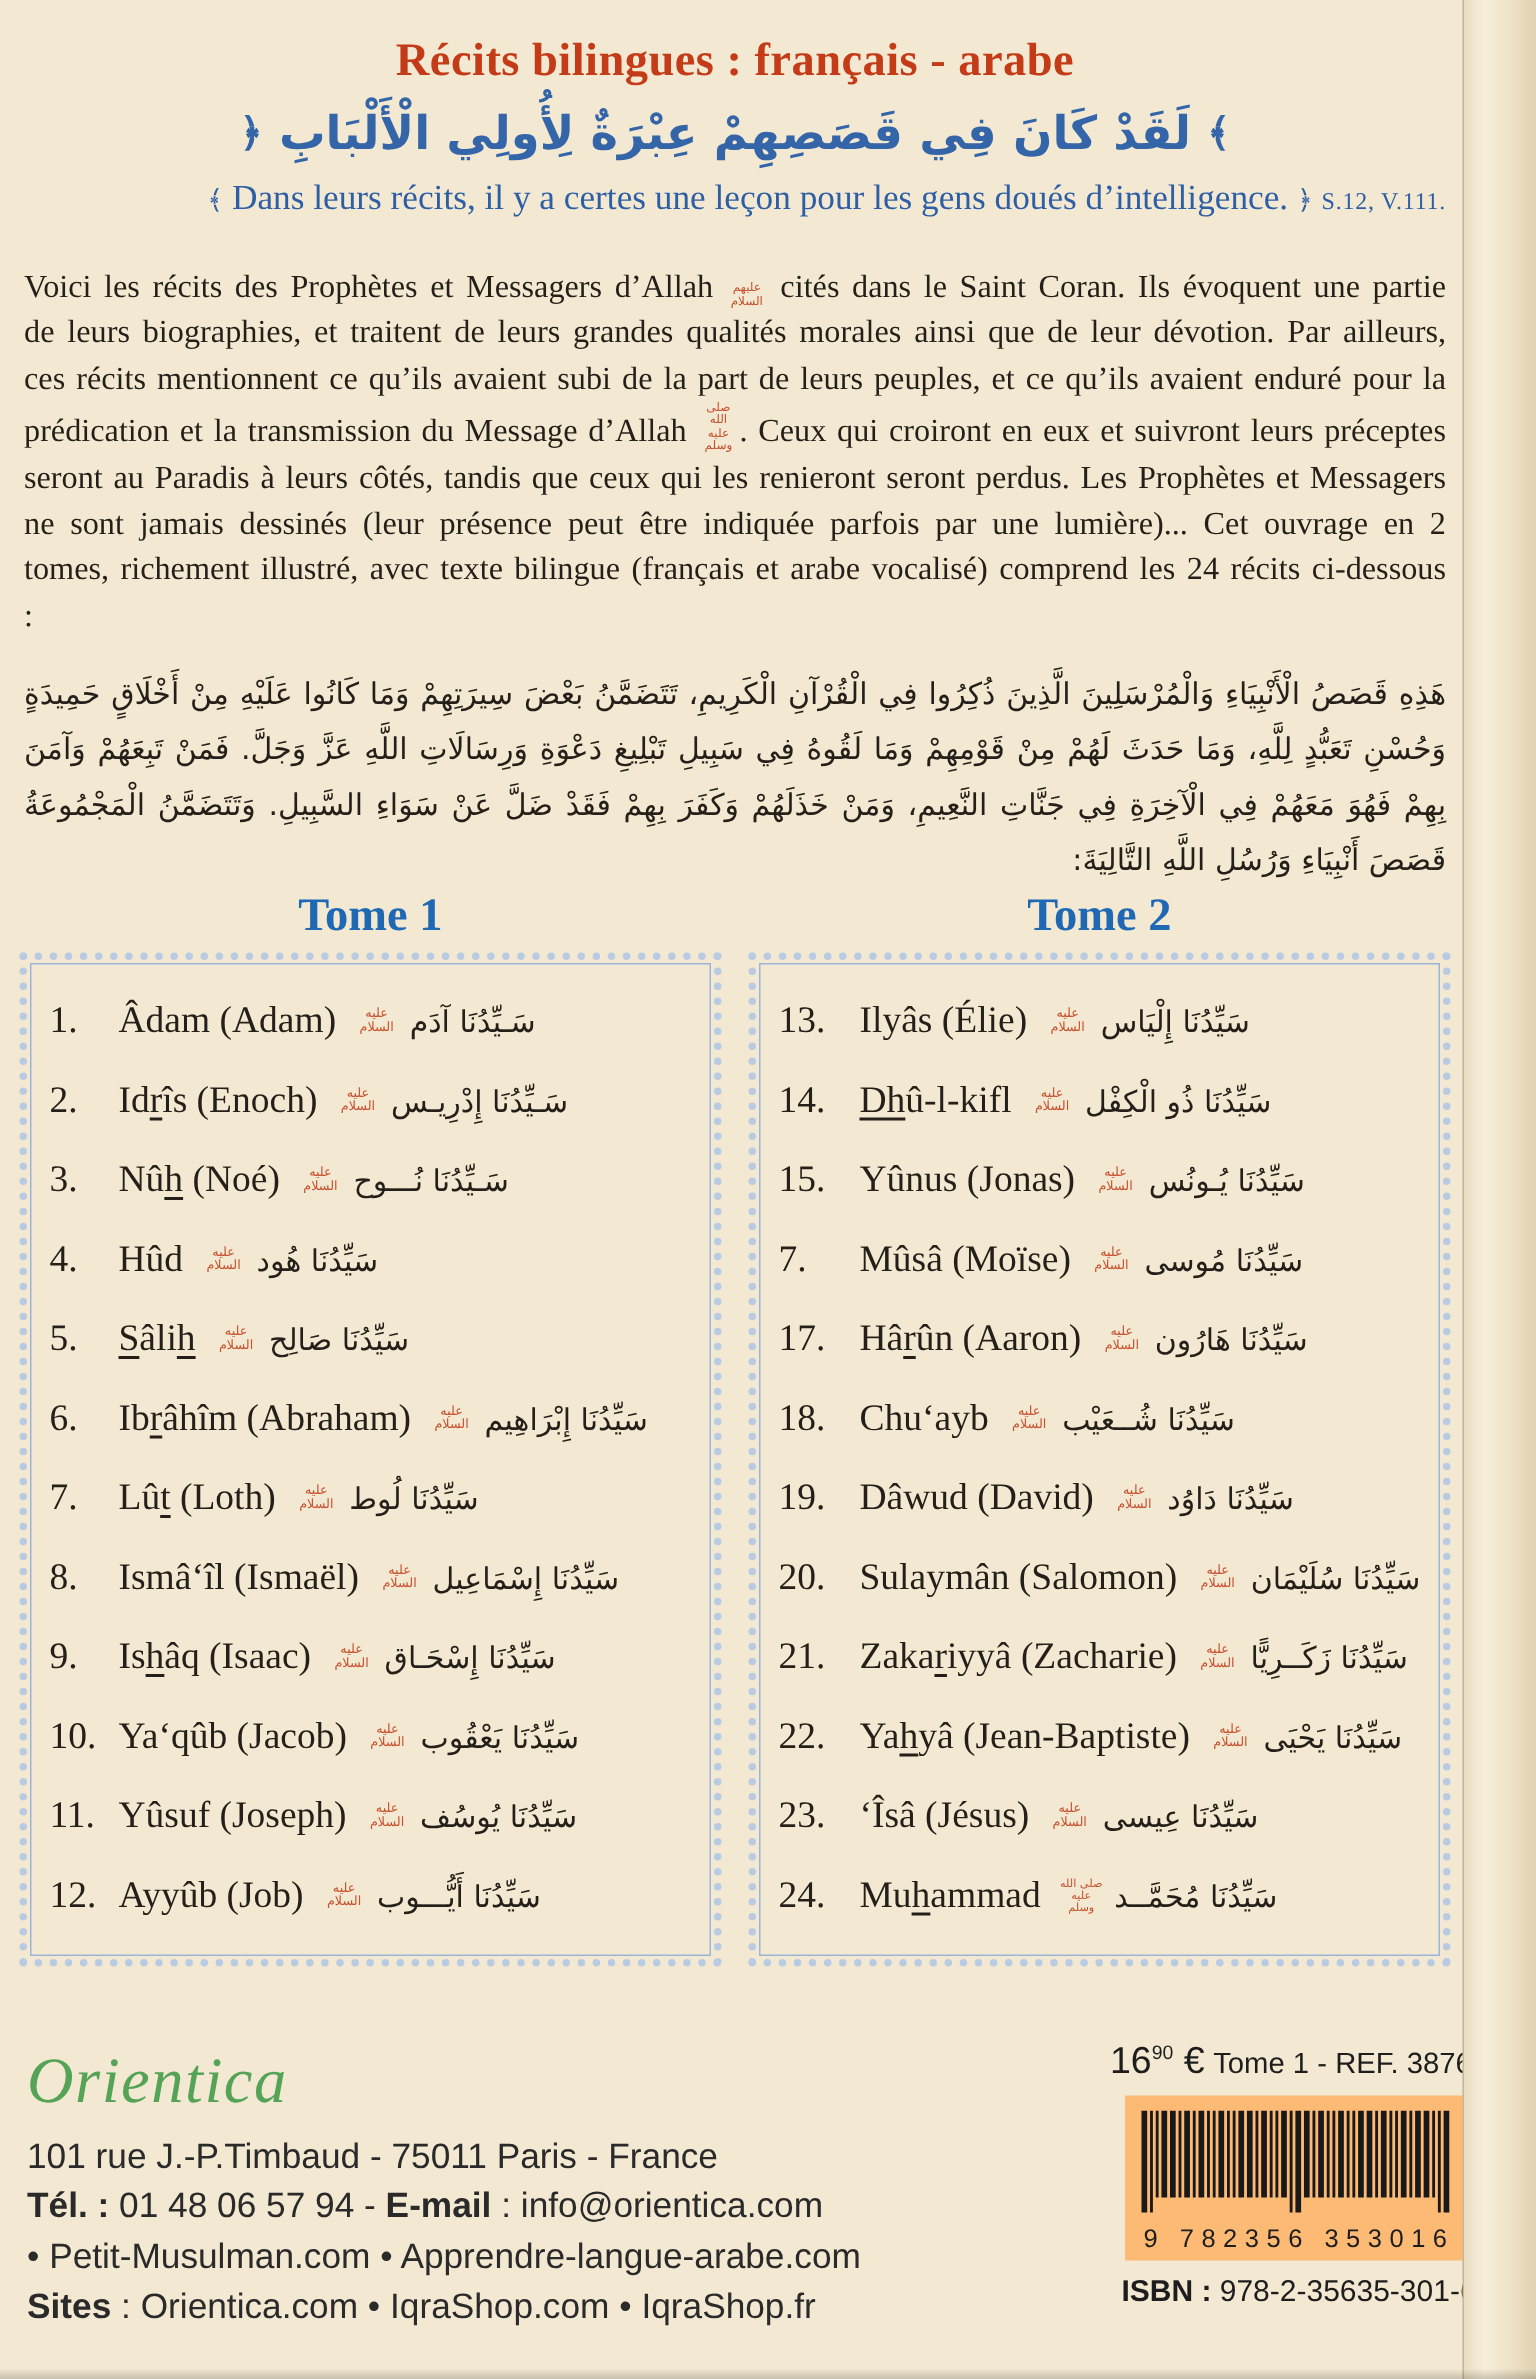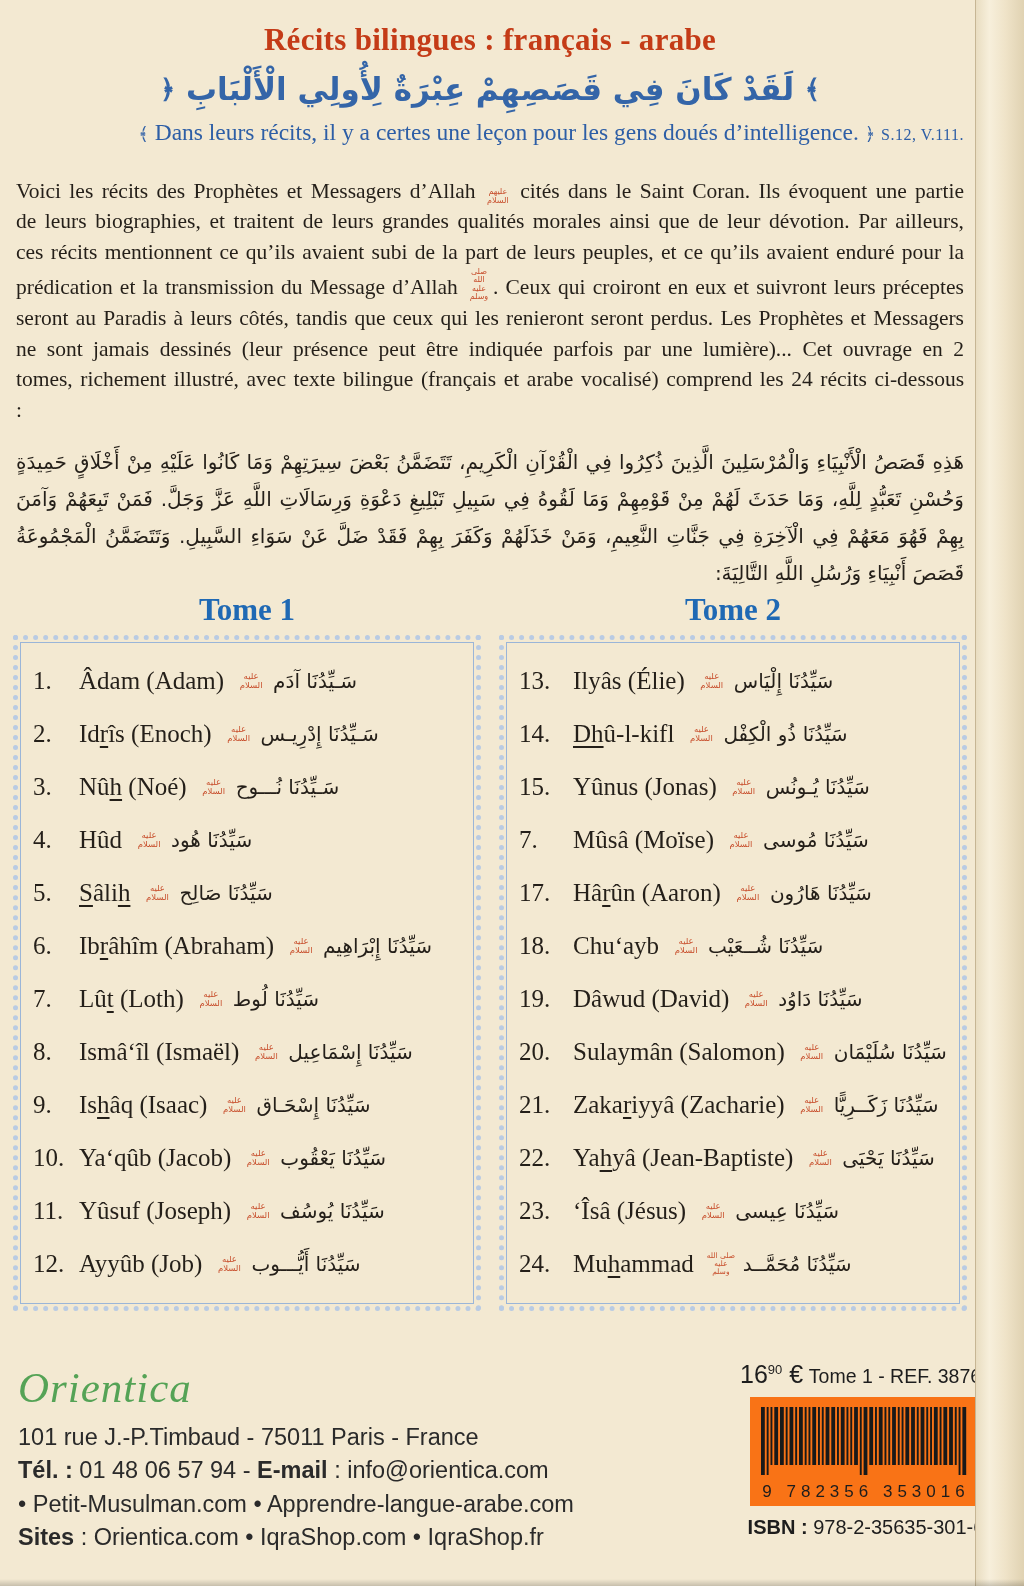--- a/index.html
+++ b/index.html
@@ -95,21 +95,21 @@
   .b{font-weight:bold;}
 
   .footer-right{
     position:absolute;top:1360px;right:30px;width:256px;text-align:center;
     font-family:"Liberation Sans",sans-serif;color:#1d1d1d;
   }
   .price-row{display:flex;justify-content:space-between;align-items:baseline;padding:0 2px;}
   .price{font-size:25px;}
   .price sup{font-size:13px;}
   .ref{font-size:19.5px;}
-  .barcode-box{background:#f97316;display:inline-block;padding:10px 10px 4px;margin-top:8px;}
+  .barcode-box{background:#fdba74;display:inline-block;padding:10px 10px 4px;margin-top:8px;}
   .bc-digits{font-size:17px;letter-spacing:5px;margin-top:1px;white-space:nowrap;}
   .isbn{font-size:20px;margin-top:10px;white-space:nowrap;}
 </style>
 </head>
 <body>
 
 <div class="content">
 
   <div class="title">Récits bilingues : français - arabe</div>
 

